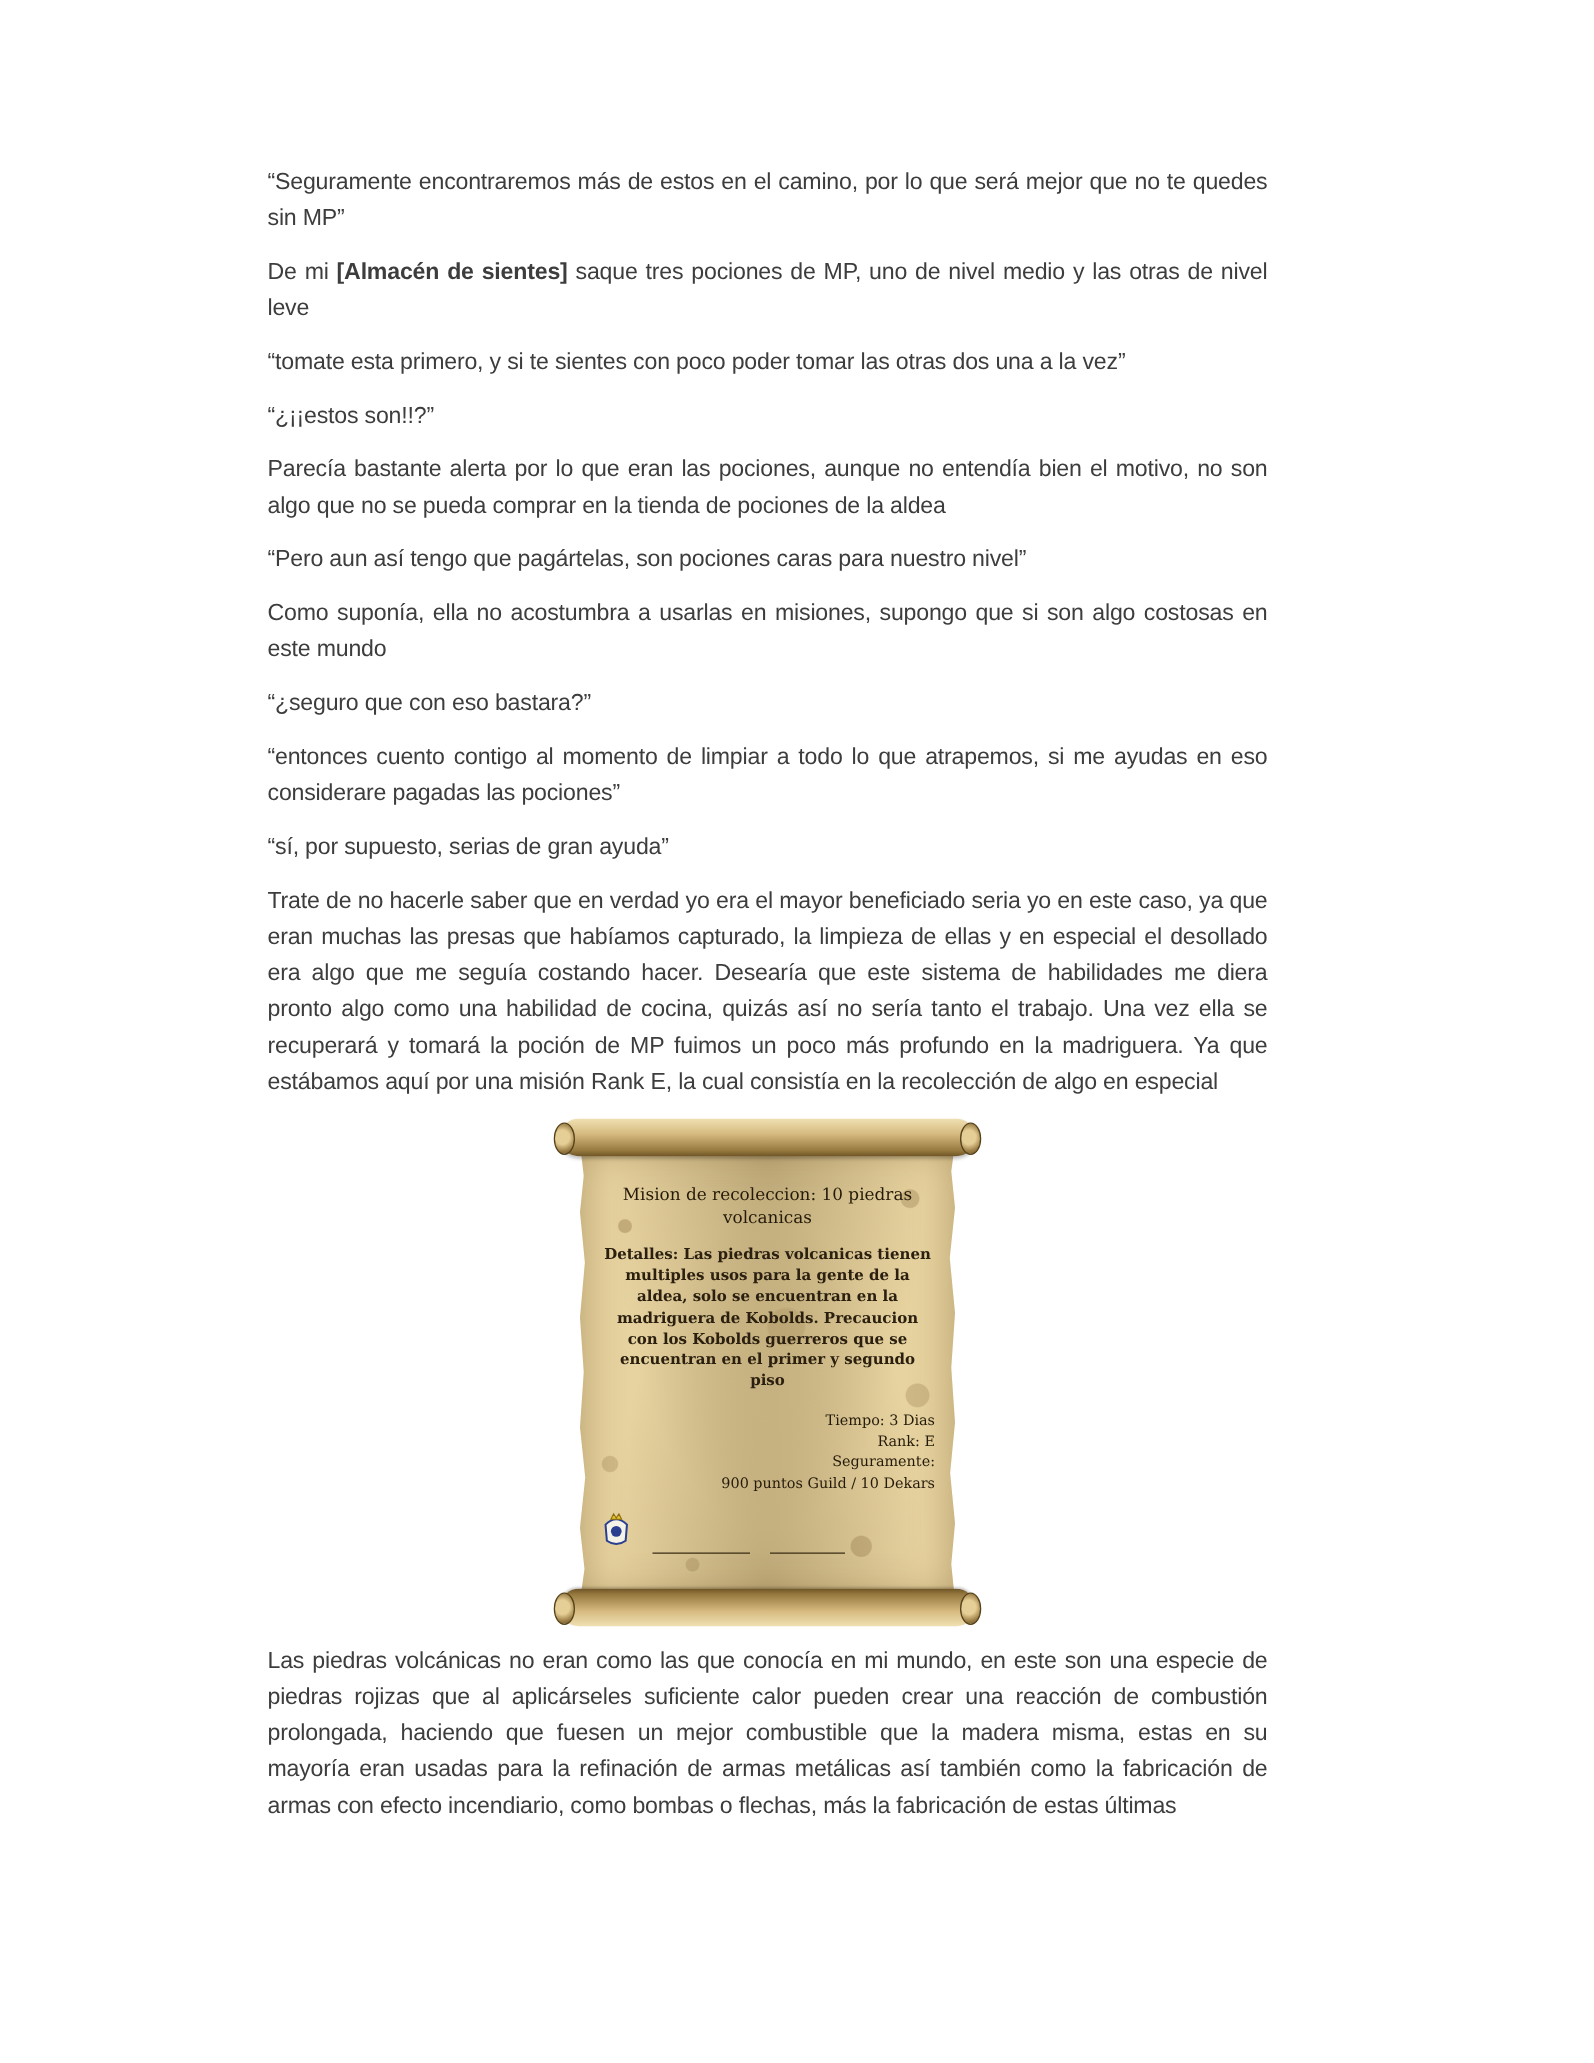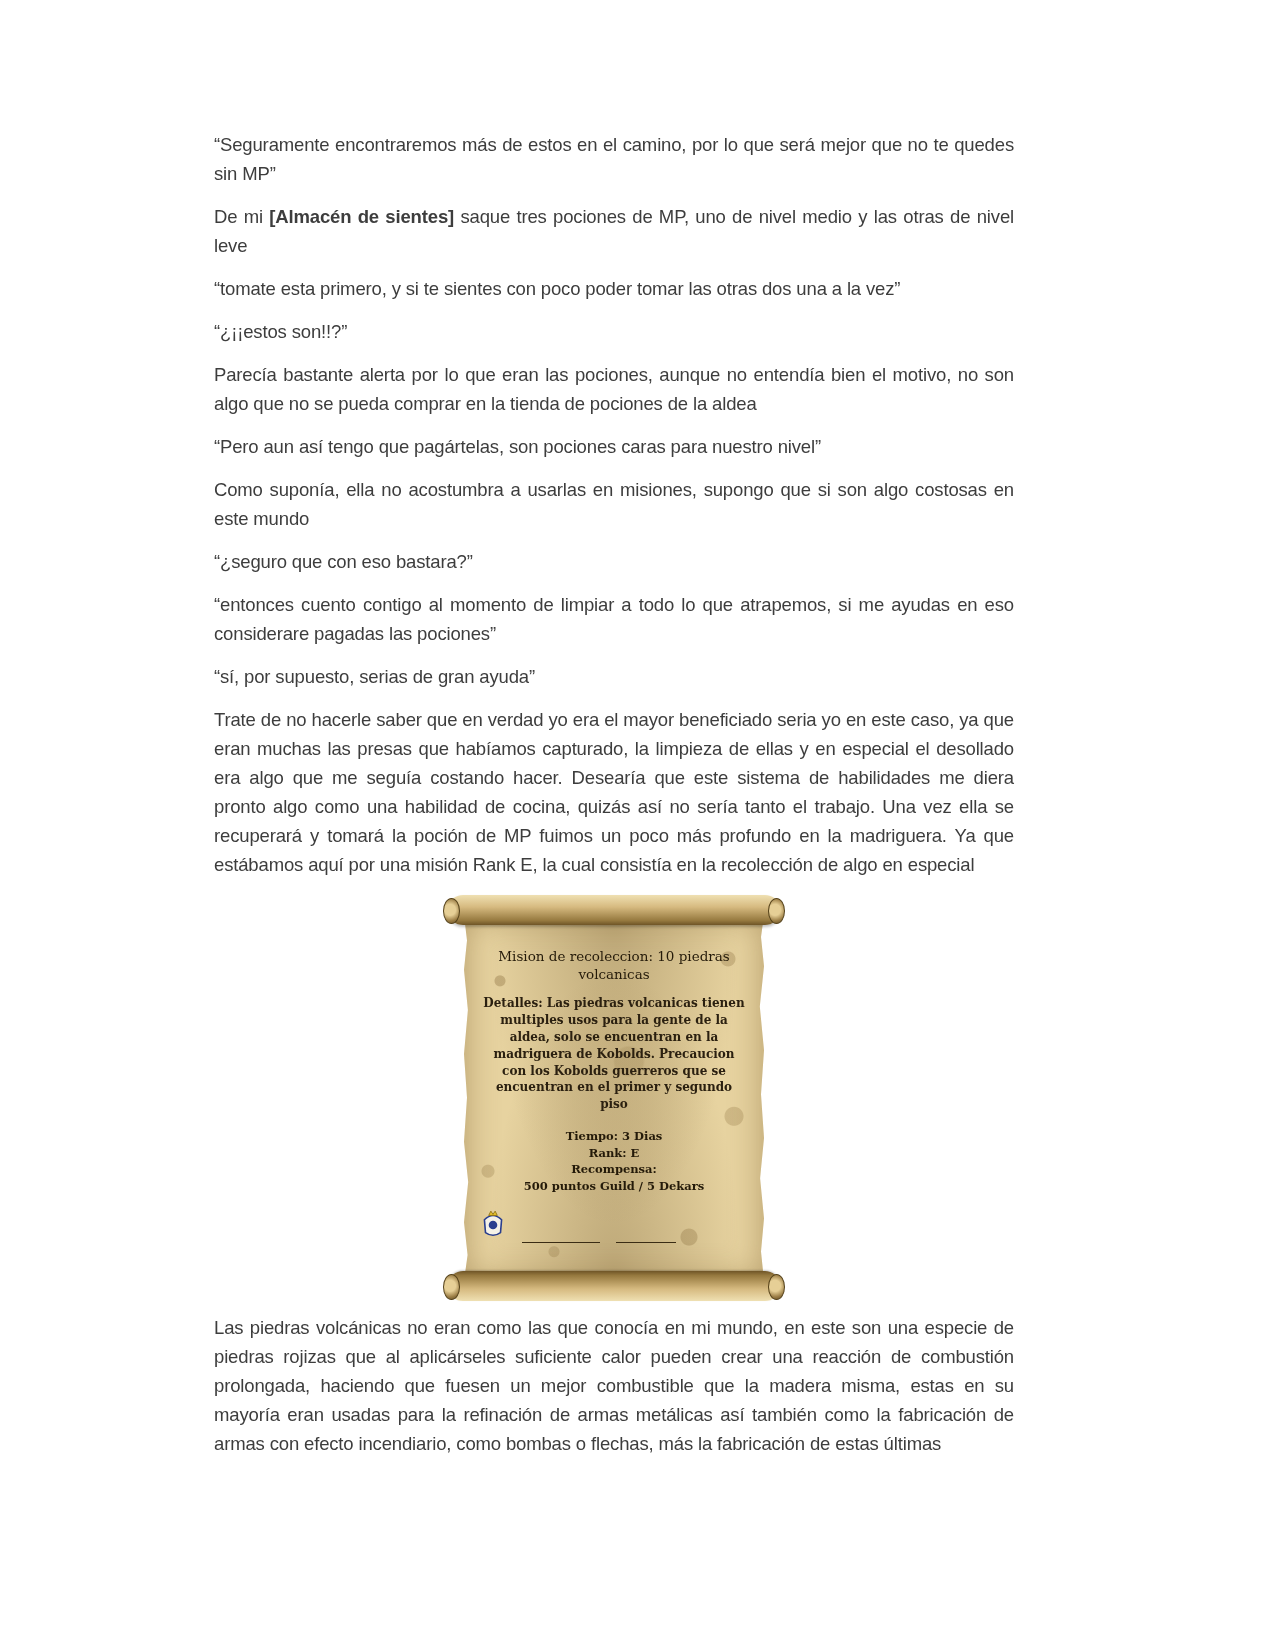--- a/index.html
+++ b/index.html
@@ -90,25 +90,25 @@
   }
   .quest-details {
     font-weight: bold;
     font-size: 12px;
     line-height: 1.4;
     text-align: center;
     color: #2b2010;
     margin: 0 2px 15px;
   }
   .quest-line {
-    font-weight: bold;
+    font-weight: normal;
     font-size: 11.5px;
     line-height: 1.45;
     color: #241a09;
-    text-align: center;
+    text-align: right;
   }
   .quest-footer {
     display: flex;
     align-items: flex-end;
     gap: 16px;
     margin-top: 14px;
     padding-bottom: 2px;
   }
   .sig-line {
     display: inline-block;
@@ -150,22 +150,22 @@
     <div class="roll top">
       <span class="cap left"></span>
       <span class="cap right"></span>
     </div>
 
     <div class="scroll-parchment">
       <div class="quest-title">Mision de recoleccion: 10 piedras volcanicas</div>
       <div class="quest-details">Detalles: Las piedras volcanicas tienen multiples usos para la gente de la aldea, solo se encuentran en la madriguera de Kobolds. Precaucion con los Kobolds guerreros que se encuentran en el primer y segundo piso</div>
       <div class="quest-line">Tiempo: 3 Dias</div>
       <div class="quest-line">Rank: E</div>
-      <div class="quest-line">Recompensa:</div>
-      <div class="quest-line">500 puntos Guild / 5 Dekars</div>
+      <div class="quest-line">Seguramente:</div>
+      <div class="quest-line">900 puntos Guild / 10 Dekars</div>
 
       <div class="quest-footer">
         <span>
           <svg viewBox="0 0 24 28" width="26" height="30" aria-hidden="true">
             <path d="M4 10 Q12 2 20 10 L19 22 Q12 27 5 22 Z" fill="#f5f2e8" stroke="#2a3f8f" stroke-width="1.5"></path>
             <polygon points="8,6 10,2 12,5 14,2 16,6" fill="#e8c22a" stroke="#8a6d10" stroke-width="0.8"></polygon>
             <circle cx="12" cy="15" r="4" fill="#2a3f8f"></circle>
           </svg>
         </span>
         <span class="sig-line one"></span>

